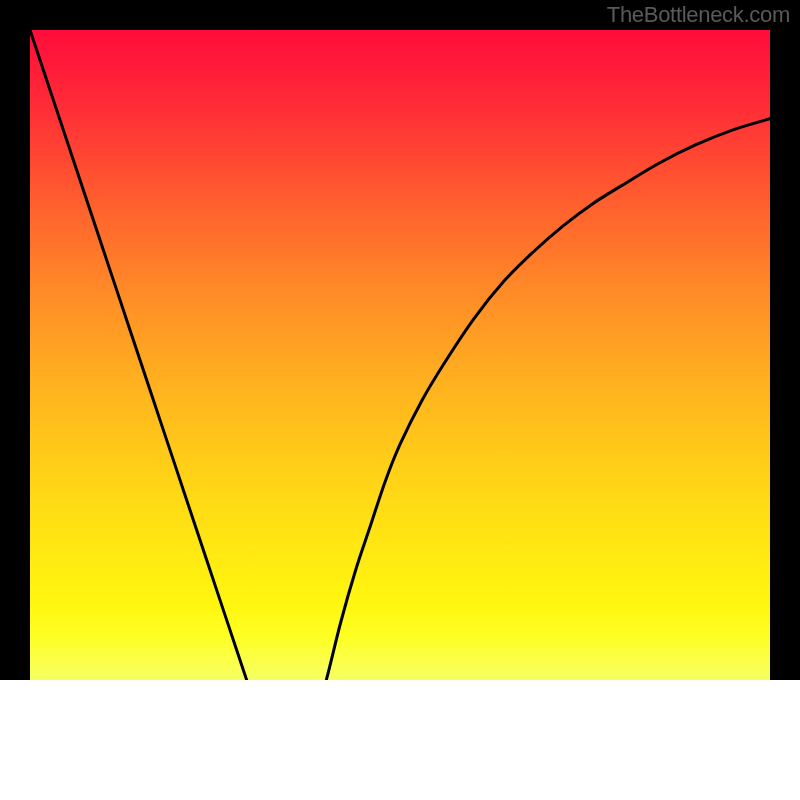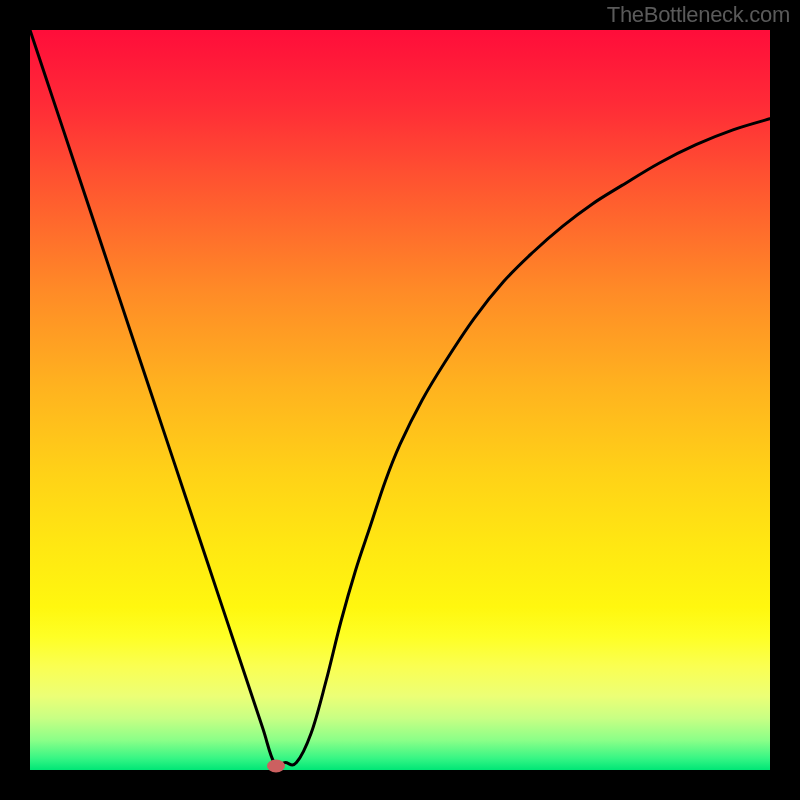--- a/index.html
+++ b/index.html
@@ -3,21 +3,21 @@
 <meta charset="utf-8">
 <style>
   body {
     margin: 0;
     padding: 0;
     background: #ffffff;
     font-family: Arial, sans-serif;
   }
   .canvas {
     width: 800px;
-    height: 800px;
+    height: 680px;
     position: relative;
     background: #000000;
   }
   .watermark {
     position: absolute;
     top: 2px;
     right: 10px;
     font-size: 22px;
     font-weight: 500;
     color: #5a5a5a;

